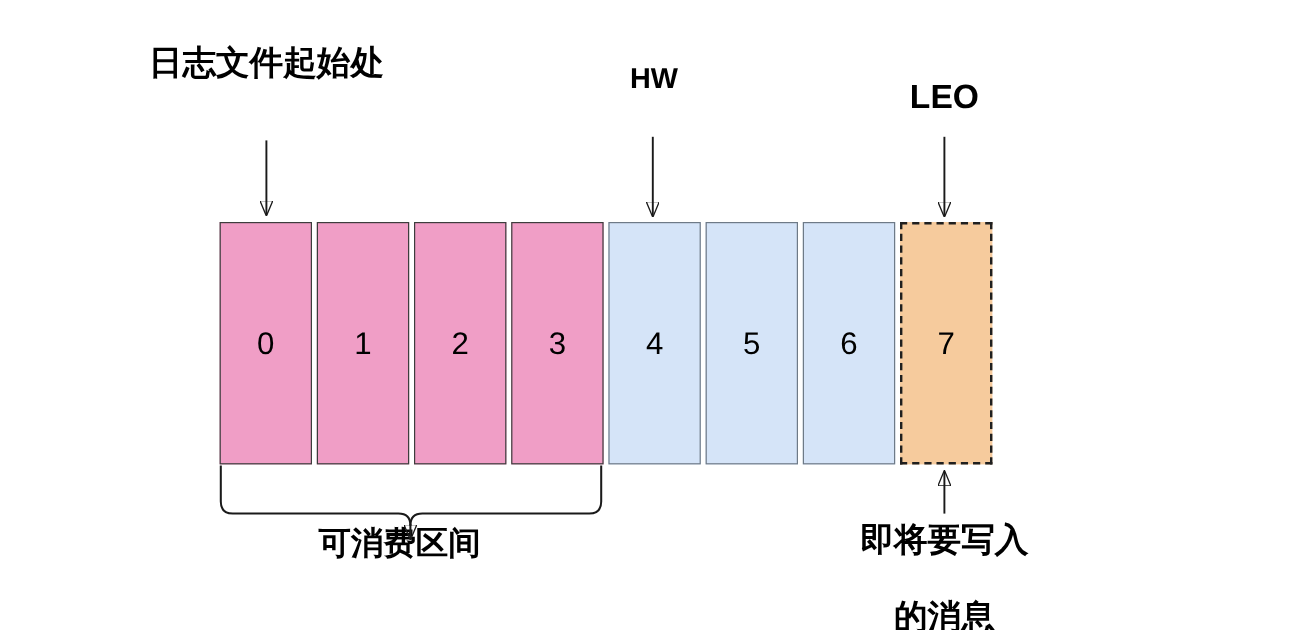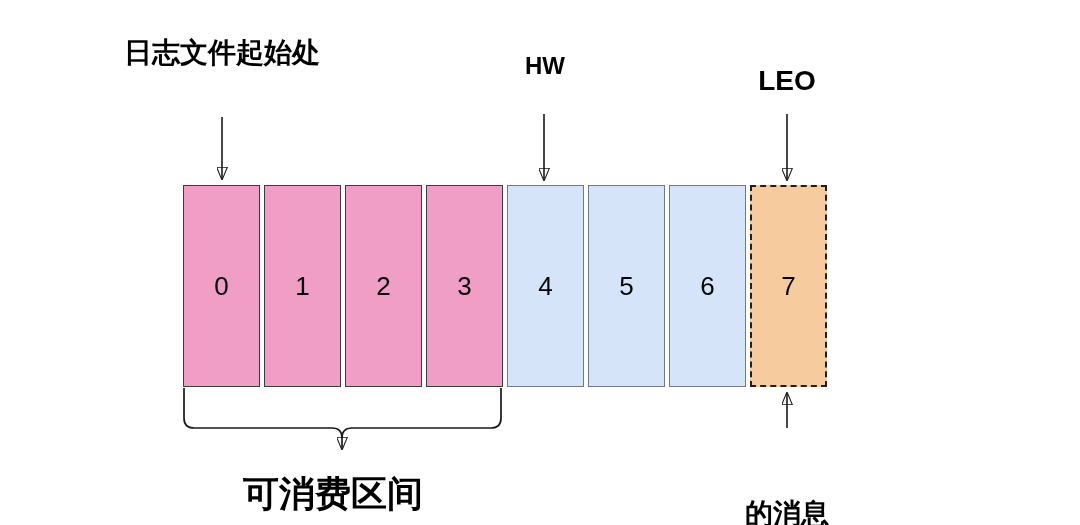--- a/index.html
+++ b/index.html
@@ -39,23 +39,23 @@
   .leo-label {
     left: 737px;
     top: 52px;
     width: 100px;
     font-size: 28px;
     line-height: 28px;
     margin-top: 15px;
   }
   .consumable-label {
     left: 233px;
-    top: 479px;
+    top: 438px;
     width: 200px;
-    font-size: 36px;
+    font-size: 27px;
     line-height: 30px;
   }
   .upcoming-label {
     left: 687px;
     top: 434px;
     width: 200px;
     font-size: 28px;
     line-height: 32px;
   }
   .cell-row {
@@ -119,21 +119,21 @@
       <div class="cell consumable">2</div>
       <div class="cell consumable">3</div>
       <div class="cell pending">4</div>
       <div class="cell pending">5</div>
       <div class="cell pending">6</div>
       <div class="cell upcoming">7</div>
     </div>
 
   <div class="label consumable-label">可消费区间</div>
 
-  <div class="label upcoming-label"><br>
+  <div class="label upcoming-label"><span>即将要写入</span><br>
     <span>的消息</span></div>
 
   <svg class="connector-layer" viewBox="0 0 1080 525" xmlns="http://www.w3.org/2000/svg">
     <defs>
       <marker id="arrowhead" viewBox="0 0 12 10" markerUnits="userSpaceOnUse" markerWidth="13" markerHeight="11" refX="11" refY="5" orient="auto">
         <path d="M0,0 L12,5 L0,10 Z" class="arrow-fill" fill="#1A1A1A"></path>
       </marker>
     </defs>
     <line x1="222" y1="117" x2="222" y2="179" stroke-width="1.6" marker-end="url(#arrowhead)"></line>
     <line x1="544" y1="114" x2="544" y2="180" stroke-width="1.6" marker-end="url(#arrowhead)"></line>

